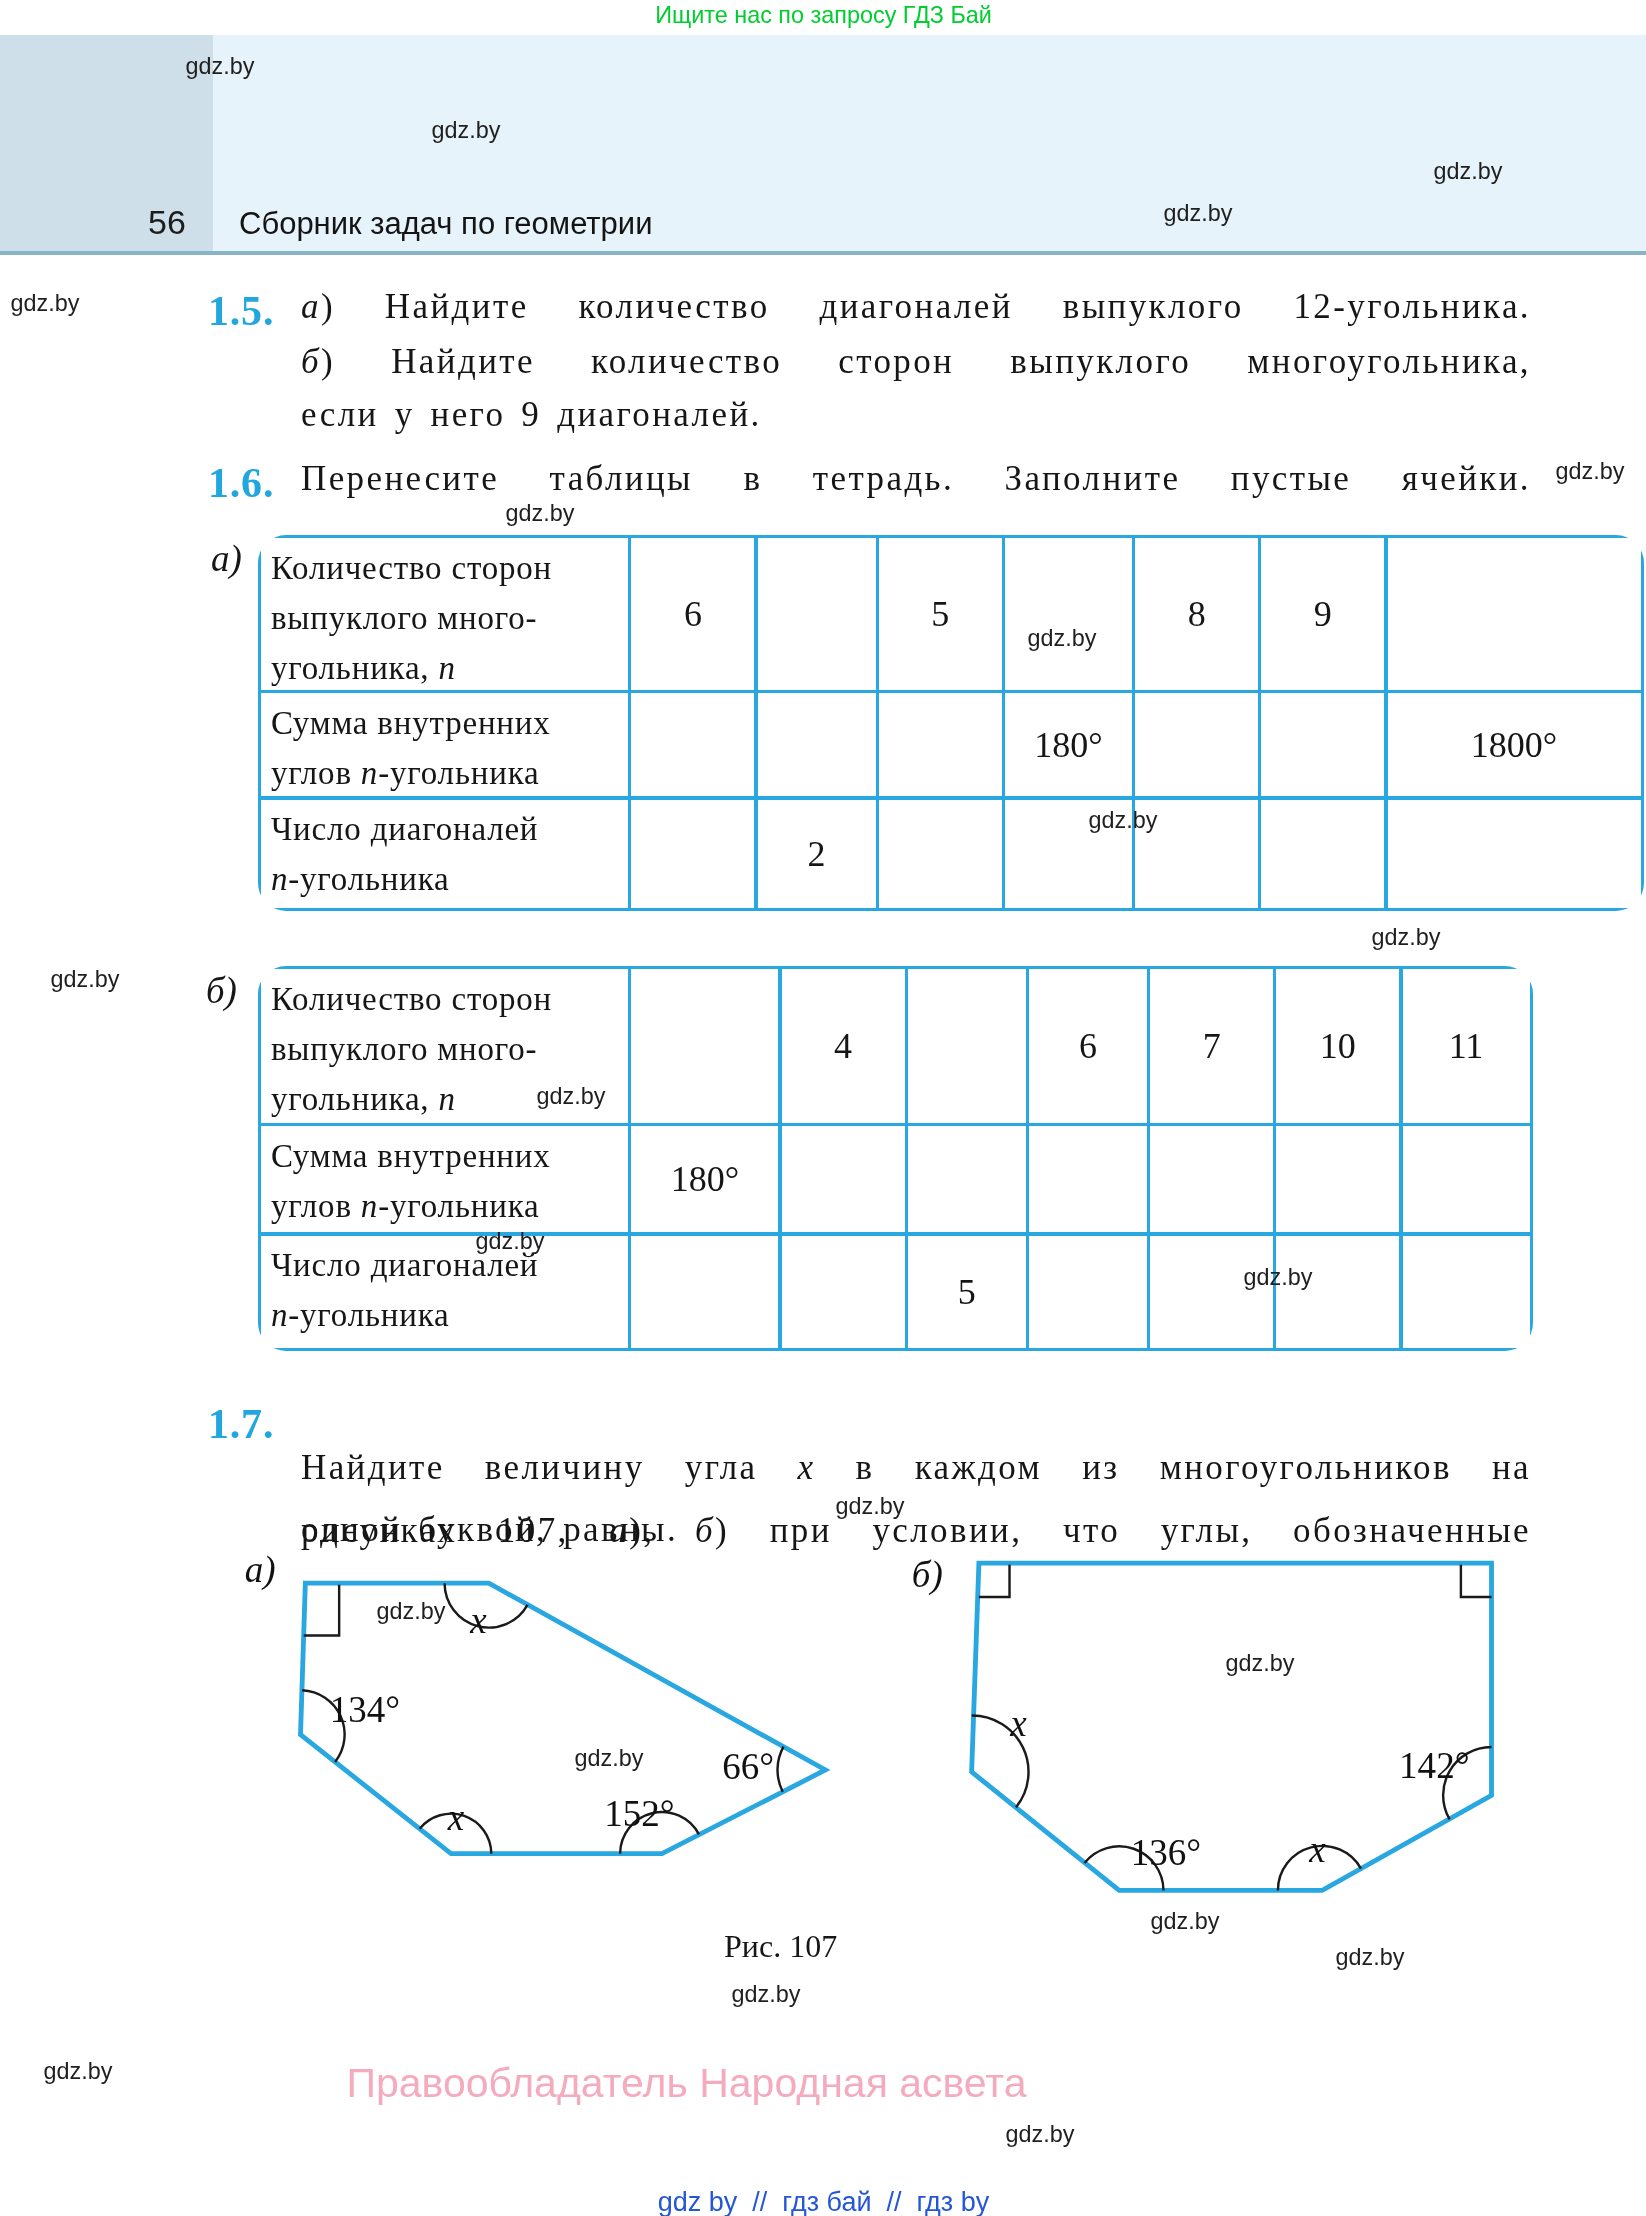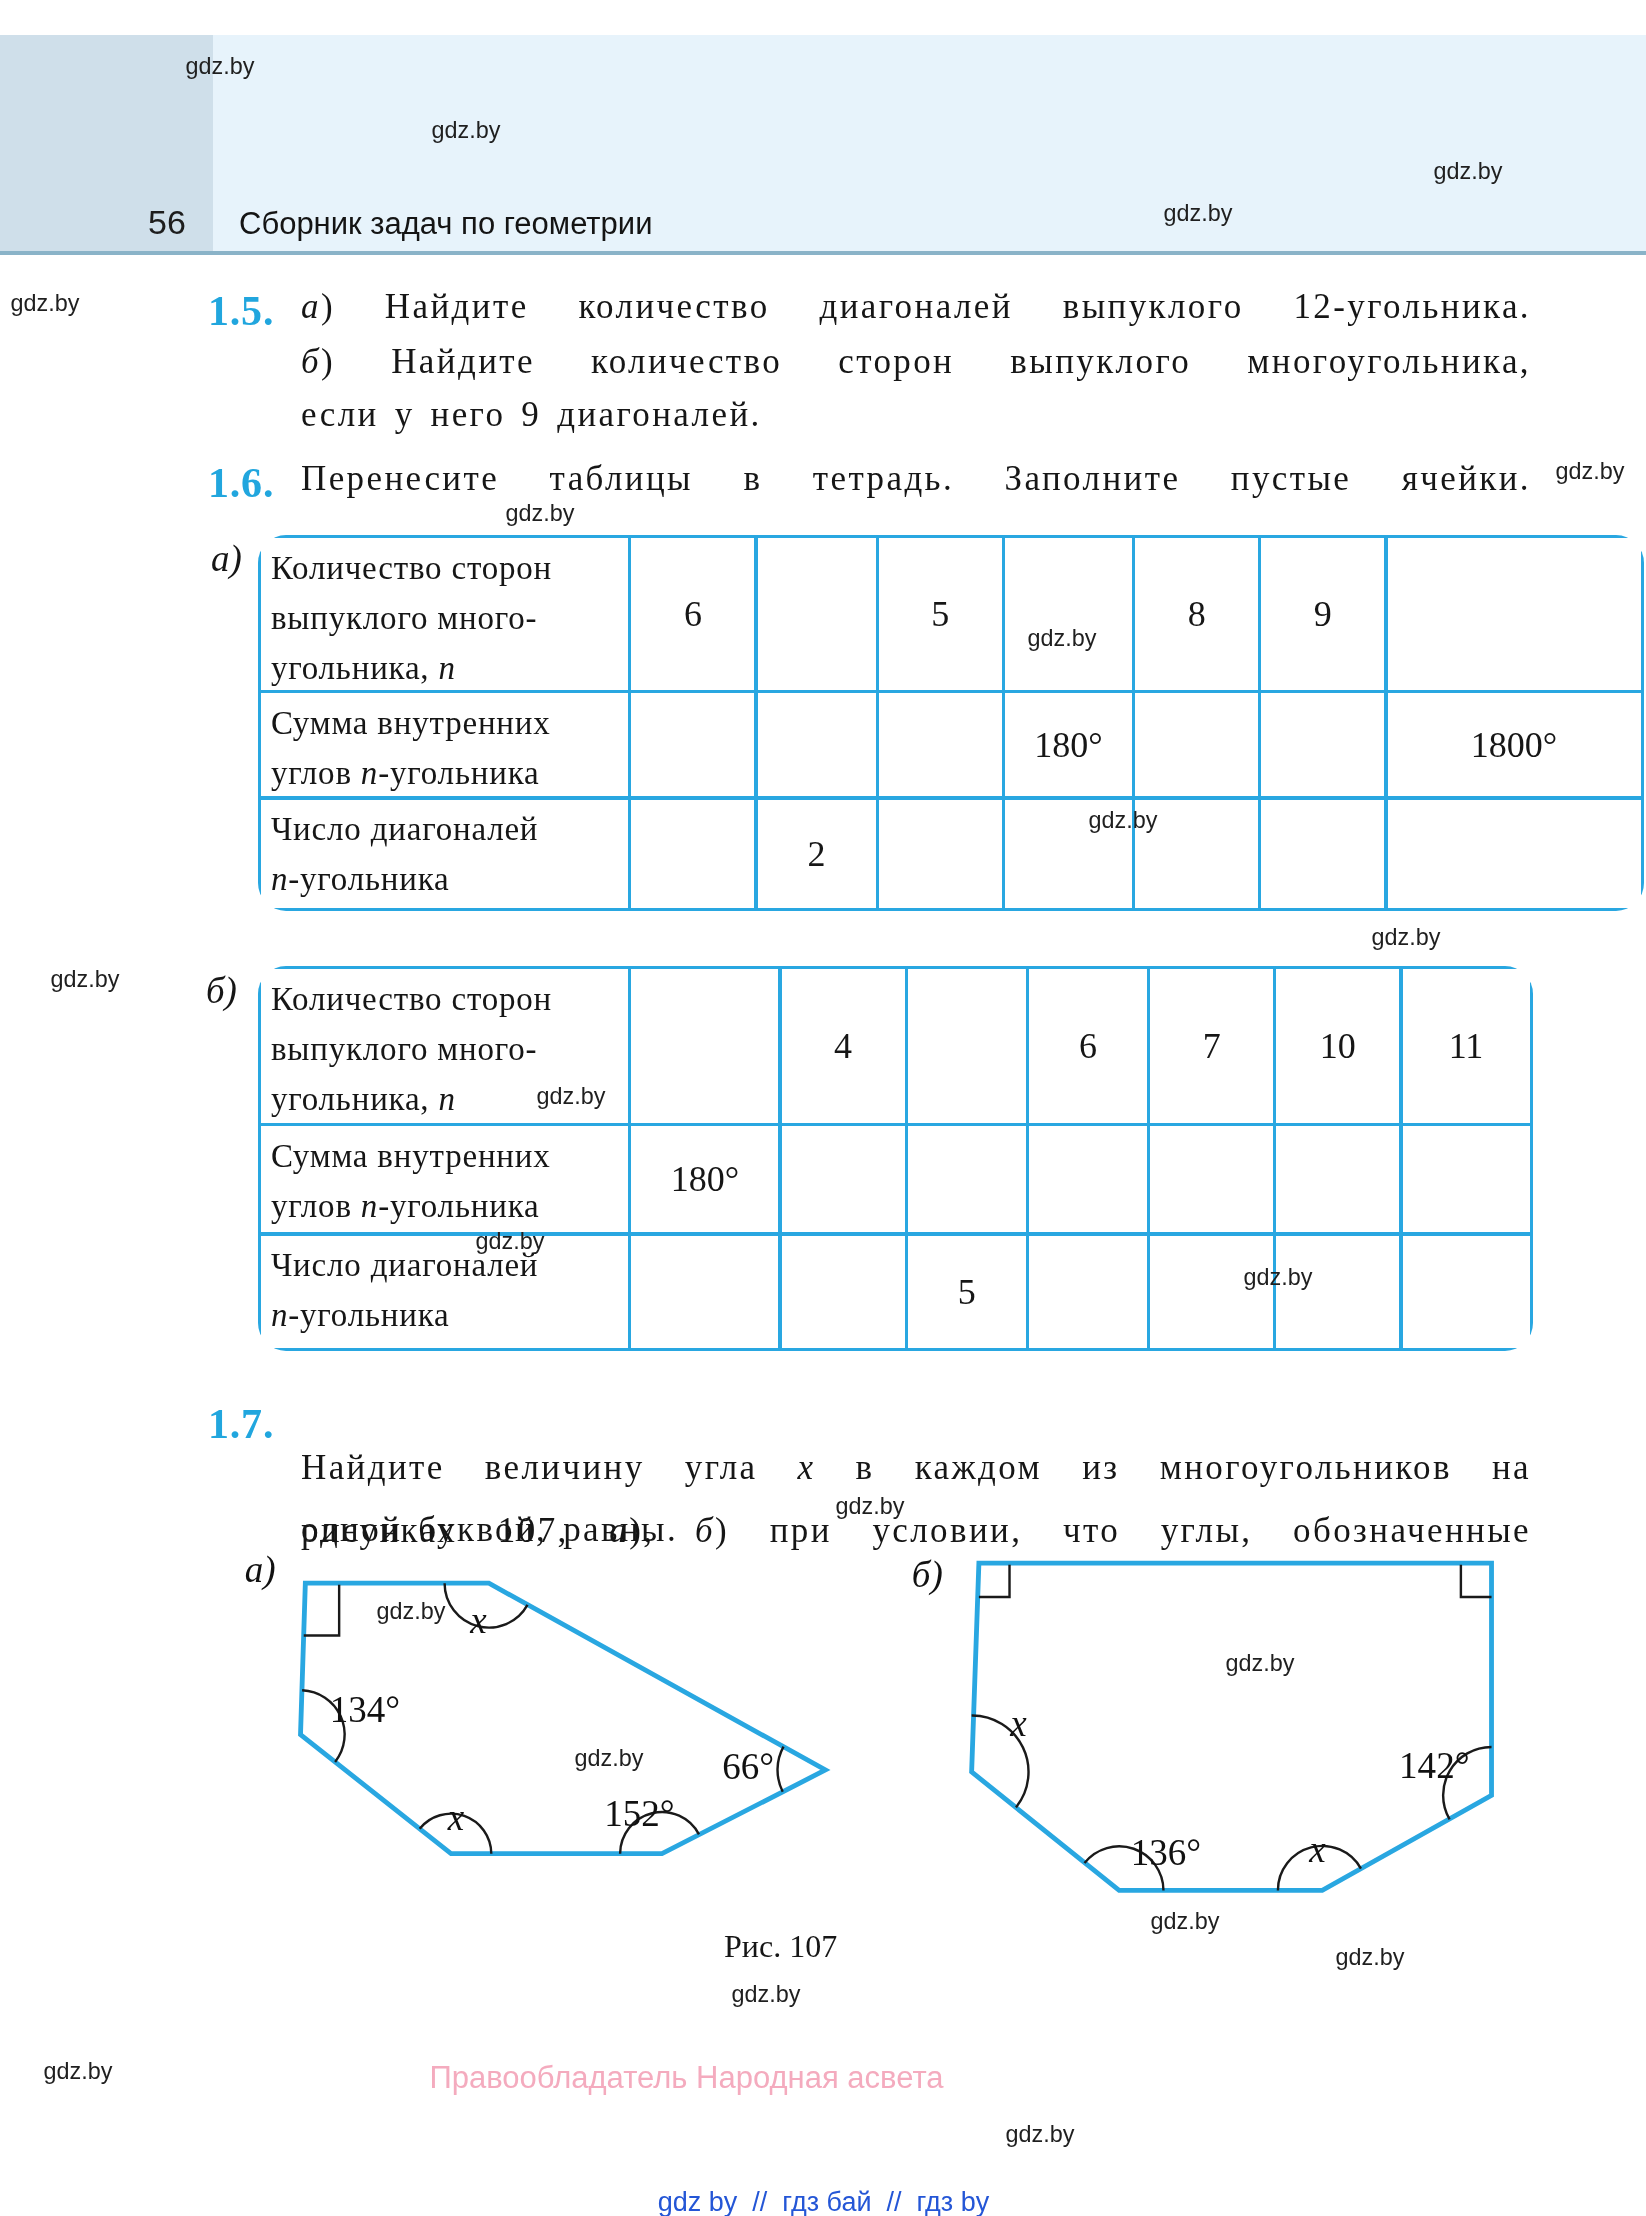--- a/index.html
+++ b/index.html
@@ -40,29 +40,30 @@
 
   
   .poly { fill:none; stroke:#29a7e1; stroke-width:6; stroke-linejoin:miter; }
   .mark { fill:none; stroke:#1a1a1a; stroke-width:3; }
   .ang  { font-family:"Liberation Serif", serif; font-size:46px; fill:#111; }
   .ital { font-style:italic; }
   .figcap { top:1928px; left:724px; width:210px; text-align:left; font-size:32px; }
 
   
   .copyright { top:2060px; left:0; width:1373px; text-align:center;
-               font-family:"Liberation Sans", sans-serif; font-size:31px; color:#f4abbe; }
+               font-family:"Liberation Sans", sans-serif; font-size:41px; color:#f4abbe; }
   .links { top:2187px; left:0; width:1647px; text-align:center; white-space:pre;
            font-family:"Liberation Sans", sans-serif; font-size:27px; color:#2456d6; }
 </style>
 </head>
 <body>
 
 <div class="page">
 
+  <div class="abs banner">Ищите нас по запросу ГДЗ Бай</div>
 
   <div class="abs band-right"></div>
   <div class="abs band-left"></div>
   <div class="abs pagenum">56</div>
   <div class="abs booktitle">Сборник задач по геометрии</div>
 
   <div class="pnum" style="top:287px;">1.5.</div>
   <div class="tline just" style="top:287px;"><i>а</i>) Найдите количество диагоналей выпуклого 12-угольника.</div>
   <div class="tline just" style="top:342px;"><i>б</i>) Найдите количество сторон выпуклого многоугольника,</div>
   <div class="tline" style="top:395px;">если у него 9 диагоналей.</div>

